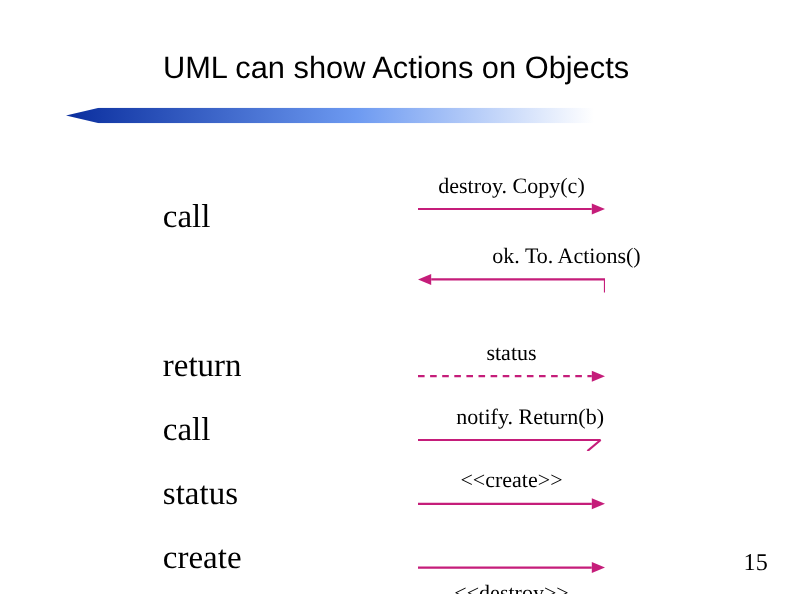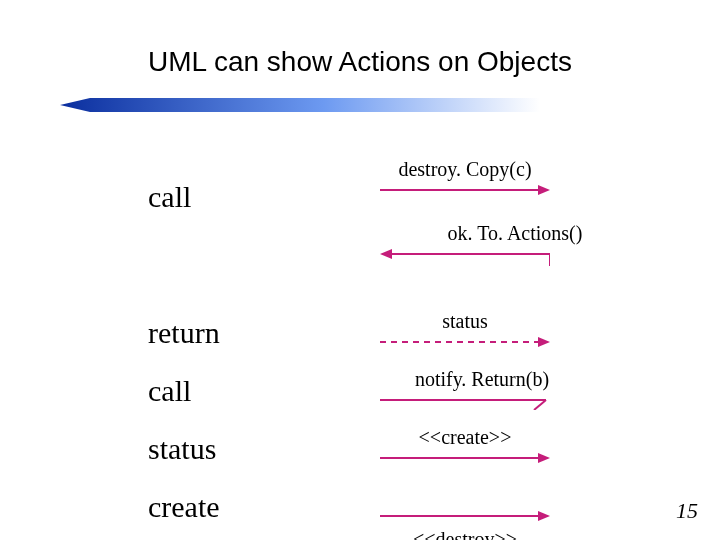--- a/index.html
+++ b/index.html
@@ -37,21 +37,20 @@
   .arrow-label {
     position: absolute;
     font-size: 20px;
     text-align: center;
   }
   .page-num {
     position: absolute;
     right: 22px;
     bottom: 16px;
     font-size: 22px;
-    font-style: italic;
   }
   svg { display: block; }
 </style>
 </head>
 <body>
 
 <div class="title">UML can show Actions on Objects</div>
 
 <svg class="divider" viewBox="0 0 480 14" preserveAspectRatio="none">
   <defs>

